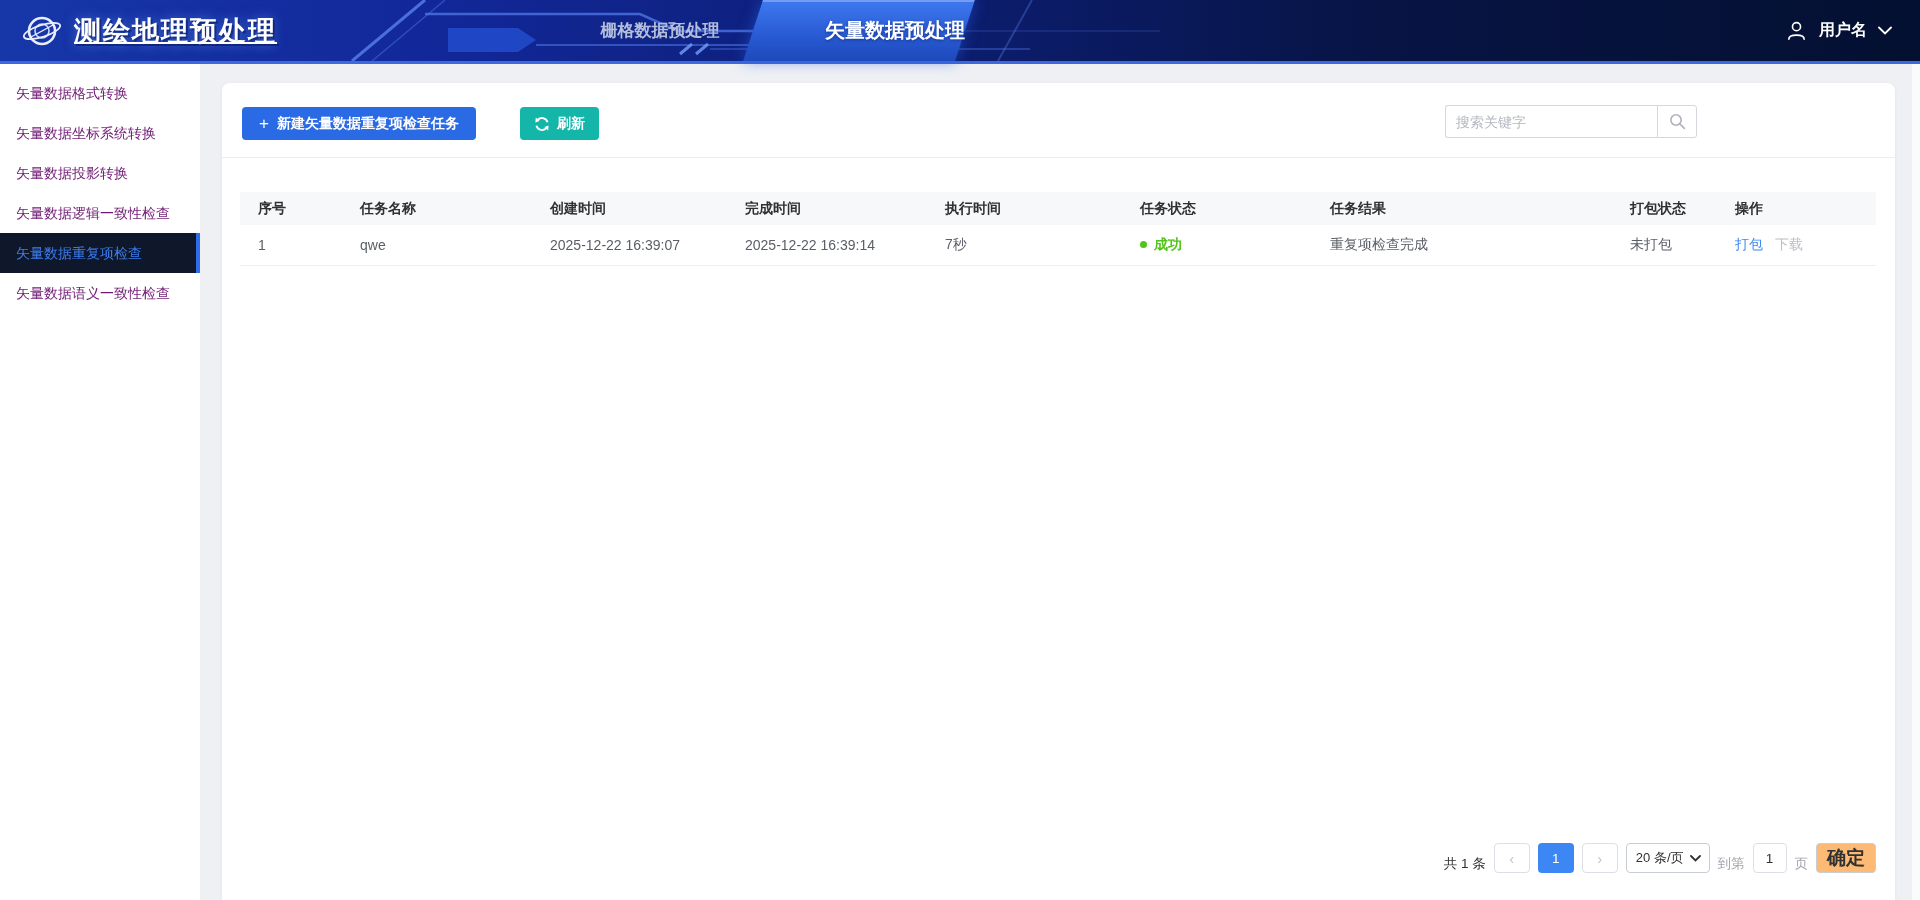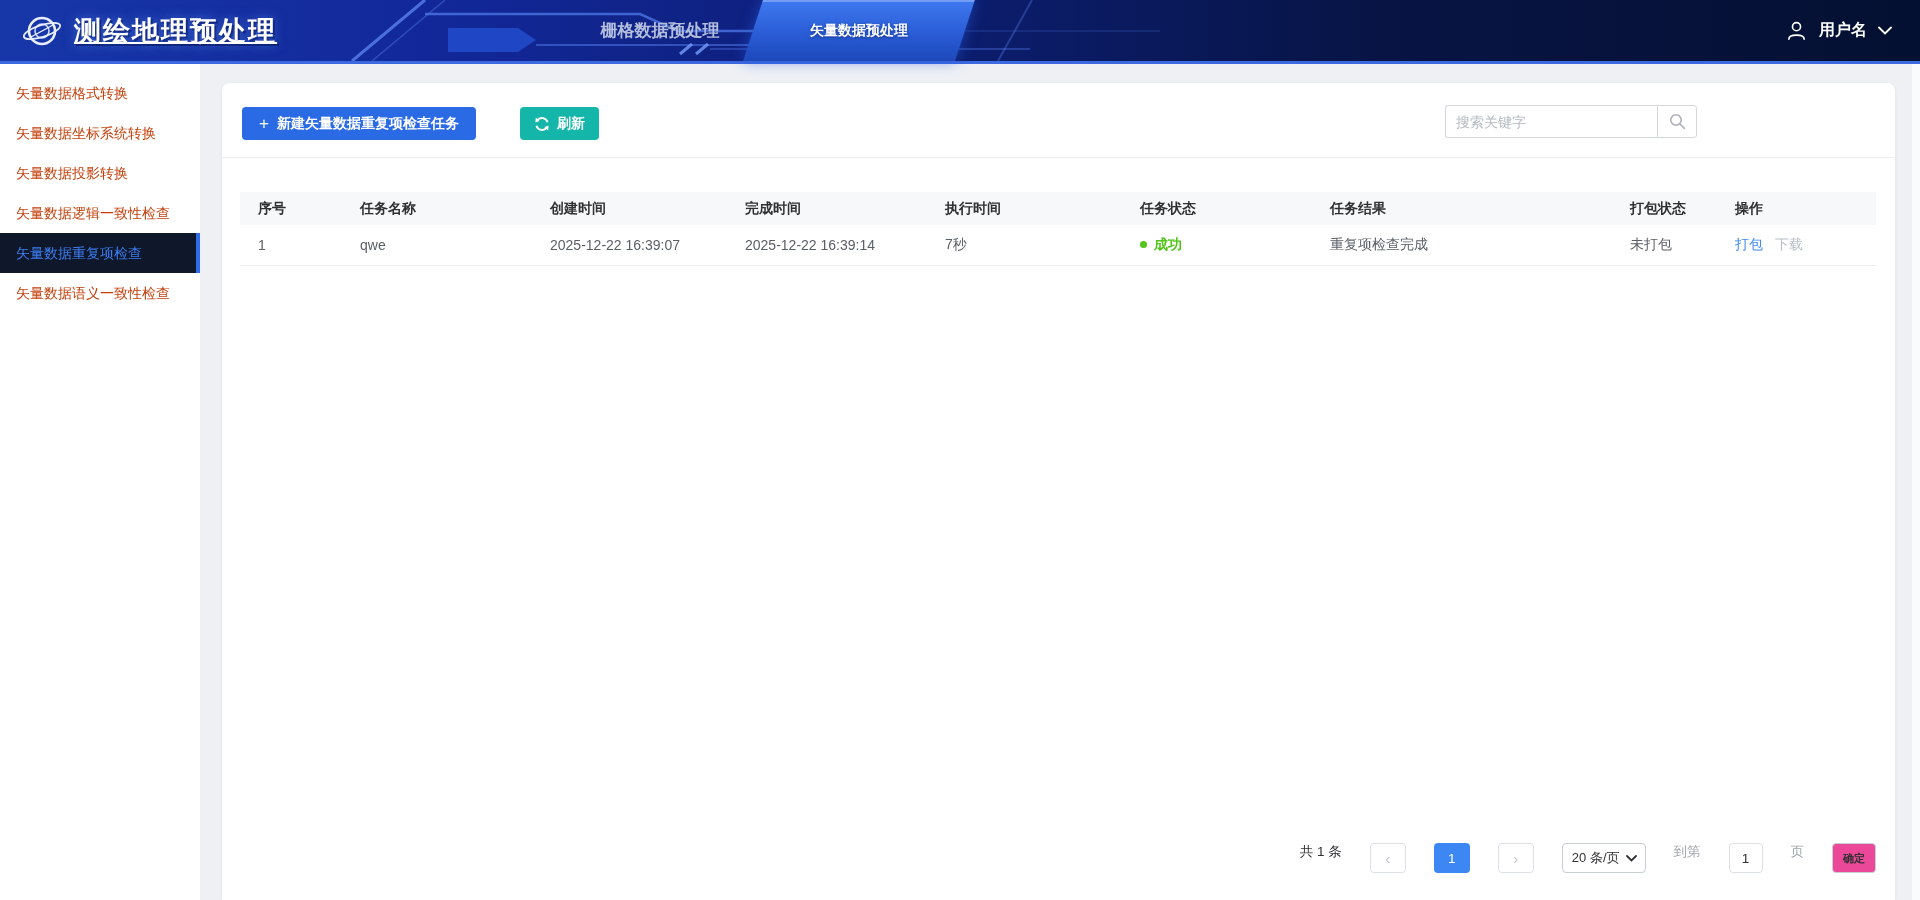--- a/index.html
+++ b/index.html
@@ -15,29 +15,29 @@
     text-shadow:2px 2px 0 rgba(10,30,110,.7), 0 0 12px rgba(110,160,255,.55); white-space:nowrap;text-decoration:underline; }
   .header-deco { position:absolute; left:330px; top:0; width:830px; height:61px; pointer-events:none; z-index:1; }
 
   .tab-inactive { position:absolute; left:560px; top:0; width:200px; height:61px; line-height:61px;
     text-align:center; color:#b3bedd; font-size:17px; font-weight:700; cursor:pointer; z-index:3; }
   .tab-active-bg { position:absolute; left:753px; top:0; width:212px; height:61px;
     background:linear-gradient(180deg,#3e79ef 0%,#2a5cd6 55%,#1d49ba 100%);
     transform:skewX(-18deg); box-shadow:inset 0 2px 0 rgba(255,255,255,.28), 0 0 14px rgba(40,90,220,.6);
     z-index:2; }
   .tab-active-label { position:absolute; left:753px; top:0; width:212px; height:61px; line-height:61px;
-    text-align:center; color:#fff; font-size:14px; font-weight:800; z-index:3; cursor:pointer;
+    text-align:right; color:#fff; font-size:20px; font-weight:800; z-index:3; cursor:pointer;
     text-shadow:0 1px 3px rgba(0,20,80,.5); }
 
   .user-area { position:absolute; right:28px; top:0; height:61px; display:flex; align-items:center; gap:11px; z-index:3; }
   .user-name { color:#fff; font-size:16px; font-weight:700; cursor:pointer; }
 
   
   .sidebar { position:absolute; left:0; top:64px; width:200px; height:836px; background:#fff; z-index:10; }
-  .side-item { height:40px; line-height:40px; padding-left:16px; font-size:14px; color:#c2410c;
+  .side-item { height:40px; line-height:40px; padding-left:16px; font-size:14px; color:#701a75;
     cursor:pointer; white-space:nowrap; }
   .side-item.active { background:#0f172a; color:#3c7df0; border-right:4px solid #2f6ce8; }
   .sidebar-inner { padding-top:9px; }
 
   
   .panel { position:absolute; left:222px; top:83px; width:1673px; bottom:0; background:#fff;
     border-radius:8px 8px 0 0; box-shadow:0 1px 4px rgba(20,40,90,.05); }
 
   .btn-new { position:absolute; left:20px; top:24px; height:33px; padding:0 17px; background:#2a6ae4;
     color:#fff; font-size:14px; font-weight:600; border:none; border-radius:4px; cursor:pointer;
@@ -61,33 +61,33 @@
     color:#303133; padding-left:5px; white-space:nowrap; }
   .task-table th:first-child, .task-table td:first-child { padding-left:18px; }
   .task-table td { height:40px; font-size:14px; color:#5a5e66; padding-left:5px; border-bottom:1px solid #ebeef5;
     white-space:nowrap; }
   .status-ok { color:#52c41a; font-weight:700; display:flex; align-items:center; gap:7px; }
   .status-dot { width:7px; height:7px; border-radius:50%; background:#52c41a; display:inline-block; }
   .link-pack { color:#3d8af2; cursor:pointer; }
   .link-download { color:#bbbfc6; cursor:default; margin-left:8px; }
 
   
-  .pagination { position:absolute; right:19px; top:760px; height:30px; display:flex; align-items:flex-start;
-    gap:28px; font-size:13.5px; color:#303133; }
+  .pagination { position:absolute; right:19px; top:760px; height:30px; display:flex; align-items:flex-end;
+    gap:8px; font-size:13.5px; color:#303133; }
   .pg-btn { width:36px; height:30px; border:1px solid #dcdfe6; border-radius:4px; background:#fff;
     color:#c0c4cc; font-size:15px; display:flex; align-items:center; justify-content:center; cursor:pointer; }
   .pg-current { width:36px; height:30px; border-radius:4px; background:#3d87f5; color:#fff;
     display:flex; align-items:center; justify-content:center; font-size:13.5px; cursor:pointer; }
   .pg-size { height:30px; padding:0 8px 0 9px; border:1px solid #c9cdd4; border-radius:4px; background:#fff;
     display:flex; align-items:center; gap:6px; font-size:13px; cursor:pointer; }
   .pg-goto-label { color:#a2a6ad; }
   .pg-input { width:34px; height:30px; border:1px solid #dcdfe6; border-radius:4px; text-align:center;
     font-size:13.5px; color:#303133; outline:none; }
-  .pg-confirm { height:30px; padding:0 10px; border:1px solid #c9cdd4; border-radius:4px; background:#ec4899;
-    font-size:11px; font-weight:700; color:#303133; cursor:pointer; }
+  .pg-confirm { height:30px; padding:0 10px; border:1px solid #c9cdd4; border-radius:4px; background:#fdba74;
+    font-size:19px; font-weight:700; color:#303133; cursor:pointer; }
 
   .right-scroll-strip { position:absolute; right:0; top:64px; width:8px; bottom:0; background:#fafbfc; }
 </style>
 </head>
 <body>
 
 <div class="app-header">
 
   <svg class="header-deco" viewBox="0 0 830 61">
     <path d="M22,61 L95,0" stroke="rgba(90,130,235,.8)" stroke-width="3" fill="none"></path>

